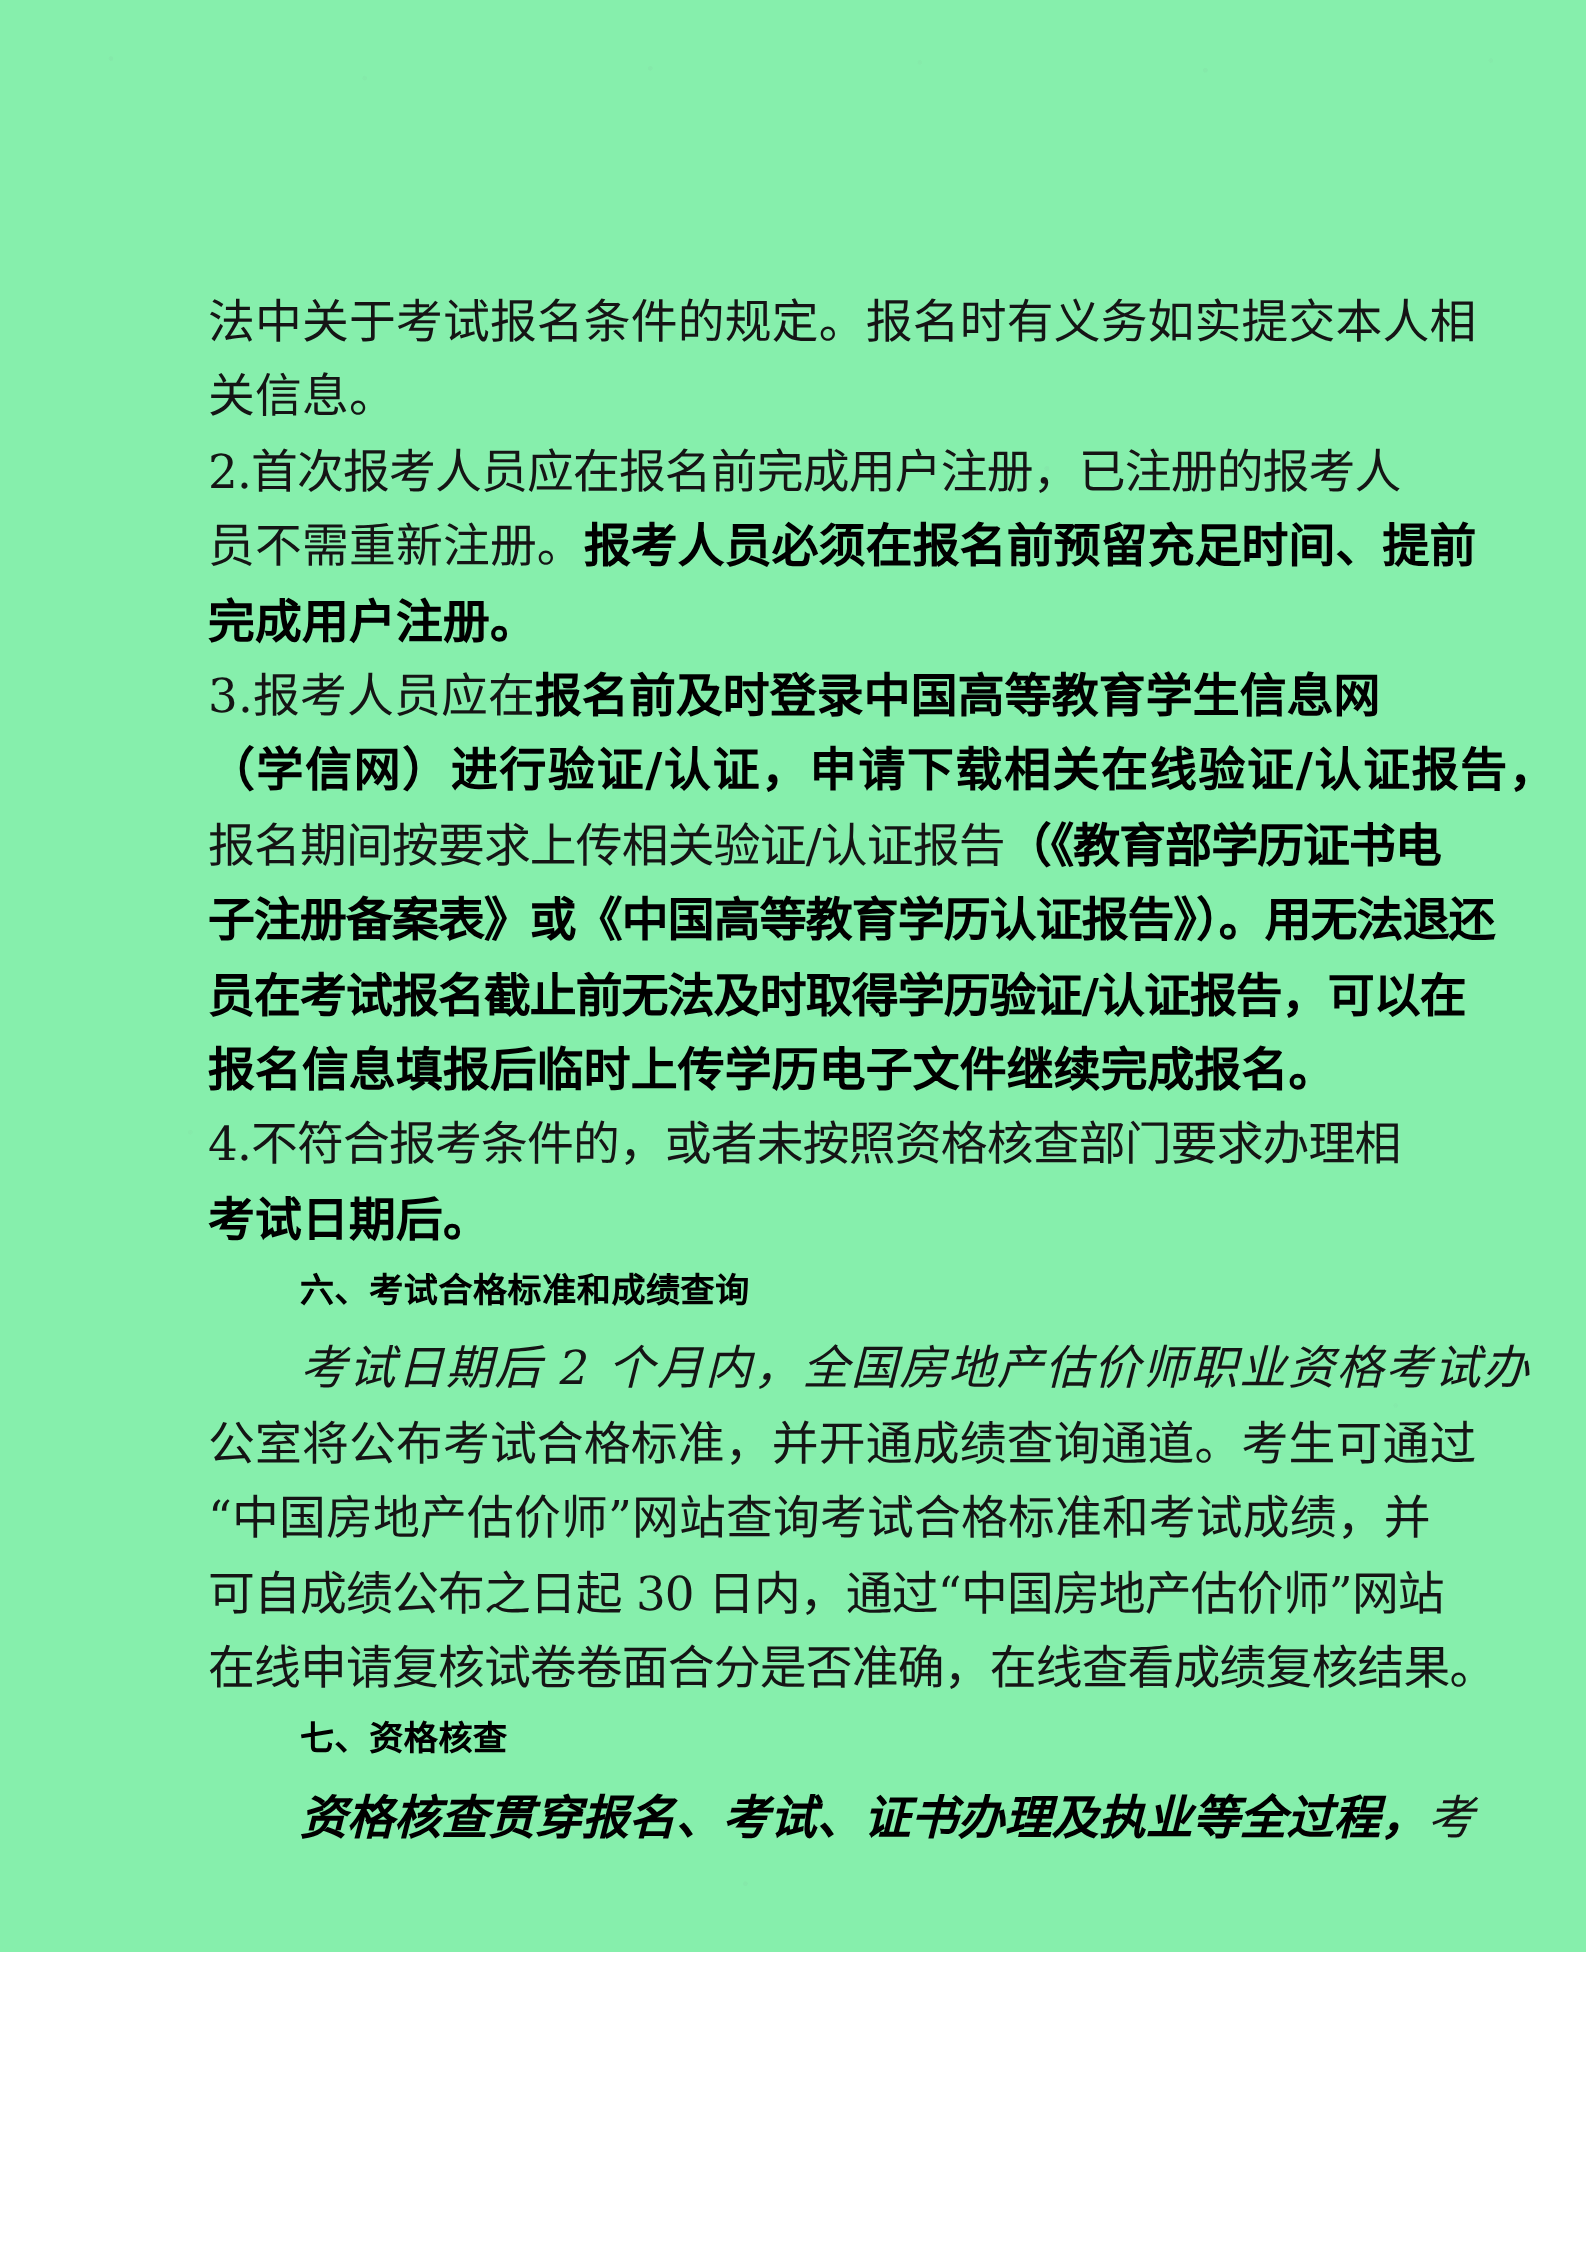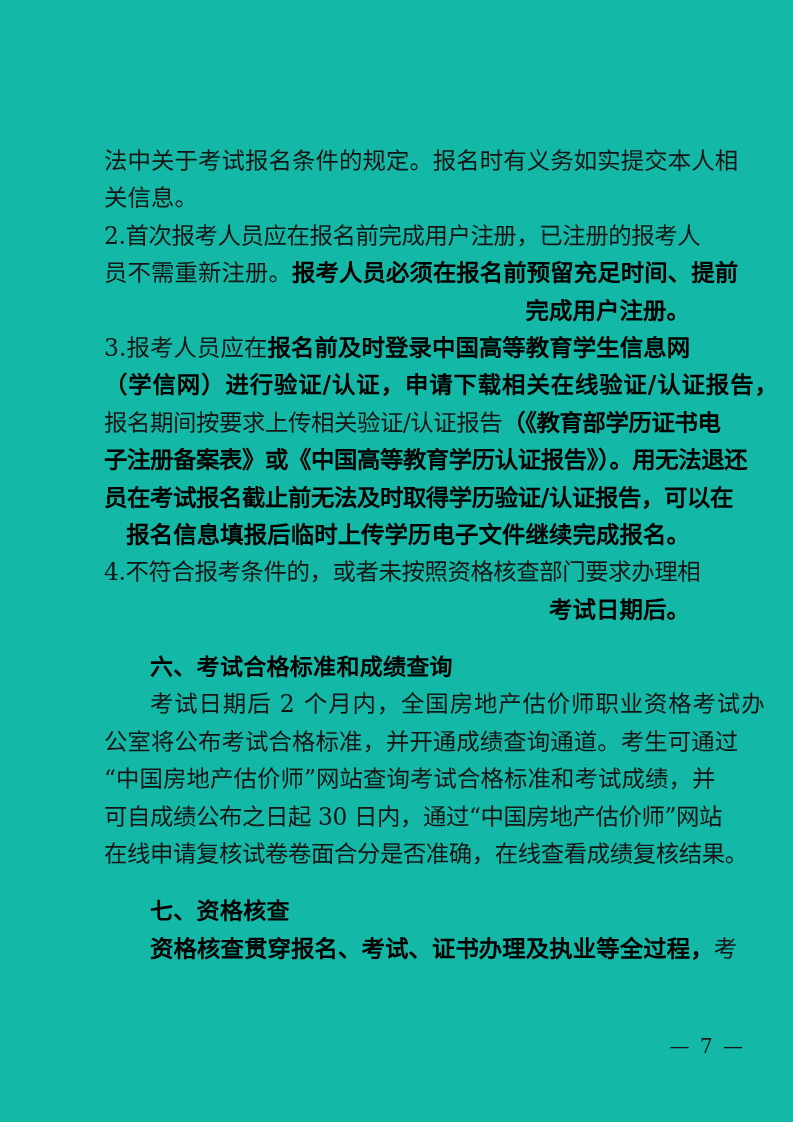--- a/index.html
+++ b/index.html
@@ -9,23 +9,23 @@
     background: #ffffff;
   }
 
   body {
     font-family: "DejaVu Serif", "Liberation Serif", serif;
   }
 
   .page {
     position: relative;
     width: 793px;
-    height: 1122px;
+    height: 976px;
     margin: 0 auto;
-    background: #14b8a6;
+    background: #86efac;
     overflow: hidden;
   }
 
   
   .paper-noise {
     position: absolute;
     inset: 0;
     pointer-events: none;
     background-image:
       radial-gradient(circle at 7% 3%, rgba(120,120,130,0.05) 0 1px, transparent 1.4px),
@@ -52,40 +52,38 @@
   .ln {
     height: 37.4px;
     line-height: 37.4px;
     font-size: 23.4px;
     color: #151515;
     white-space: nowrap;
     letter-spacing: 0.1px;
     font-family: "DejaVu Serif", "Liberation Serif", serif;
   }
 
-  .ln.indent { text-indent: 46px; }
+  .ln.indent { text-indent: 46px; font-style: italic; }
 
   .bold {
     font-weight: 700;
     color: #000;
-    text-align: right;
   }
 
   
   .heading {
     height: 37.4px;
     line-height: 37.4px;
-    font-size: 23px;
+    font-size: 17px;
     font-weight: 700;
     color: #000;
     text-indent: 46px;
-    font-family: Liberation Serif, serif;
+    font-family: Liberation Mono, monospace;
     white-space: nowrap;
     letter-spacing: 0.3px;
-    margin-top: 20px;
   }
 
   
   .sp-tight { letter-spacing: -0.4px; }
   .sp-wide3 { letter-spacing: 0.9px; }
 
   .page-number {
     position: absolute;
     left: 0;
     right: 48px;

